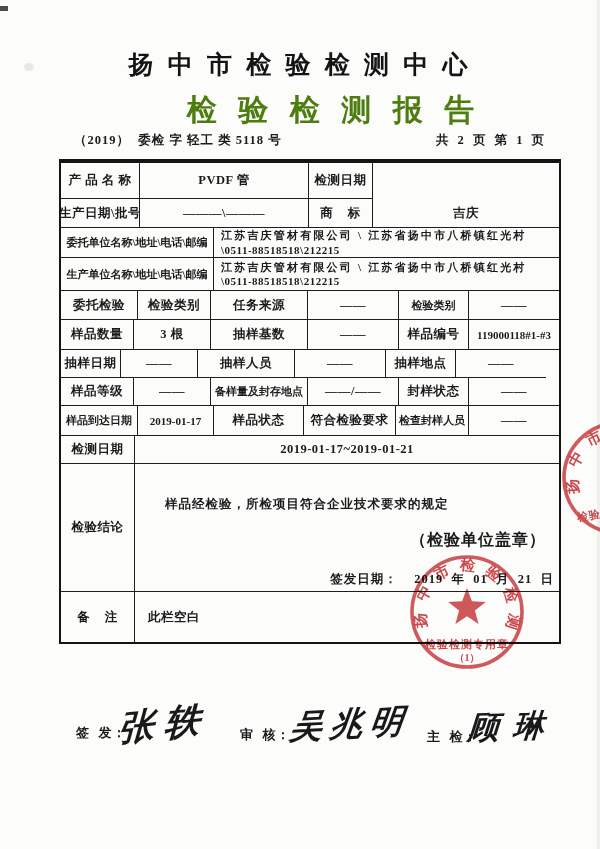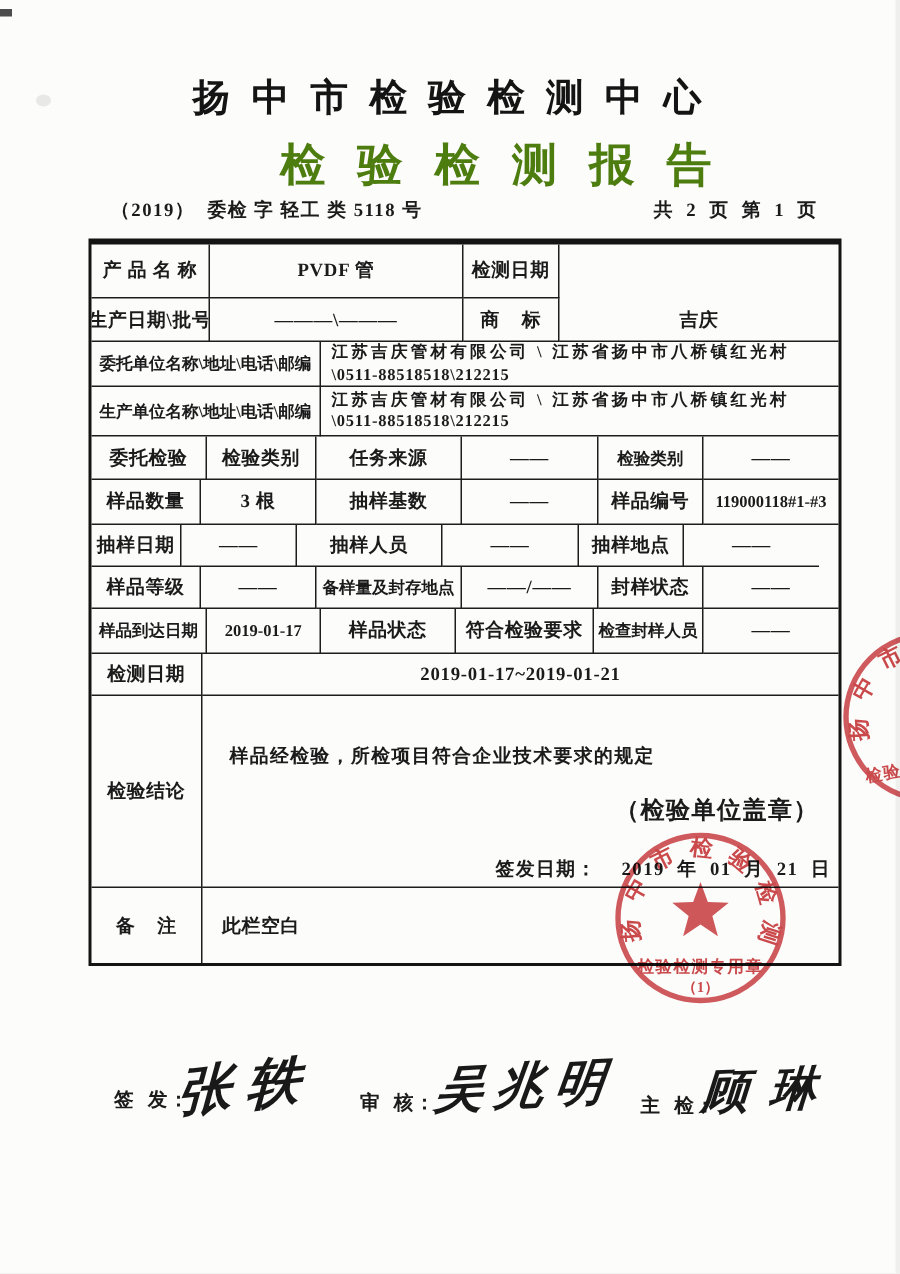--- a/index.html
+++ b/index.html
@@ -27,21 +27,21 @@
     overflow:hidden;text-align:center;}
   .cell.last{border-right:none;}
   .trow.lastrow .cell{border-bottom:none;}
   .cell.small{font-size:11px;letter-spacing:0;}
   .cell.addr{flex-direction:column;align-items:flex-start;justify-content:center;
     padding:1px 4px 1px 7px;font-size:11px;line-height:1.3;}
   .addr .l1{letter-spacing:2.2px;white-space:pre;}
   .addr .l2{letter-spacing:0.5px;white-space:pre;}
   .cell.leftpad{justify-content:flex-start;padding-left:13px;}
   .cell.relbox{position:relative;display:block;}
-  .concl-text{position:absolute;top:32px;left:18px;font-size:12.5px;font-weight:700;
+  .concl-text{position:absolute;top:32px;left:30px;font-size:12.5px;font-weight:700;
     letter-spacing:1px;white-space:pre;text-align:center;}
   .seal-note{position:absolute;top:66px;right:13px;font-size:16px;font-weight:700;
     letter-spacing:1px;white-space:pre;}
   .issue-line{position:absolute;bottom:3px;right:5px;font-size:12.5px;font-weight:700;
     letter-spacing:1px;white-space:pre;}
   
   .sig-label{position:absolute;font-size:13px;font-weight:700;white-space:pre;letter-spacing:1px;}
   .sig-name{position:absolute;font-size:33px;font-weight:600;font-style:italic;color:#191919;
     white-space:pre;font-family:"DejaVu Serif","Liberation Serif",serif;}
   

